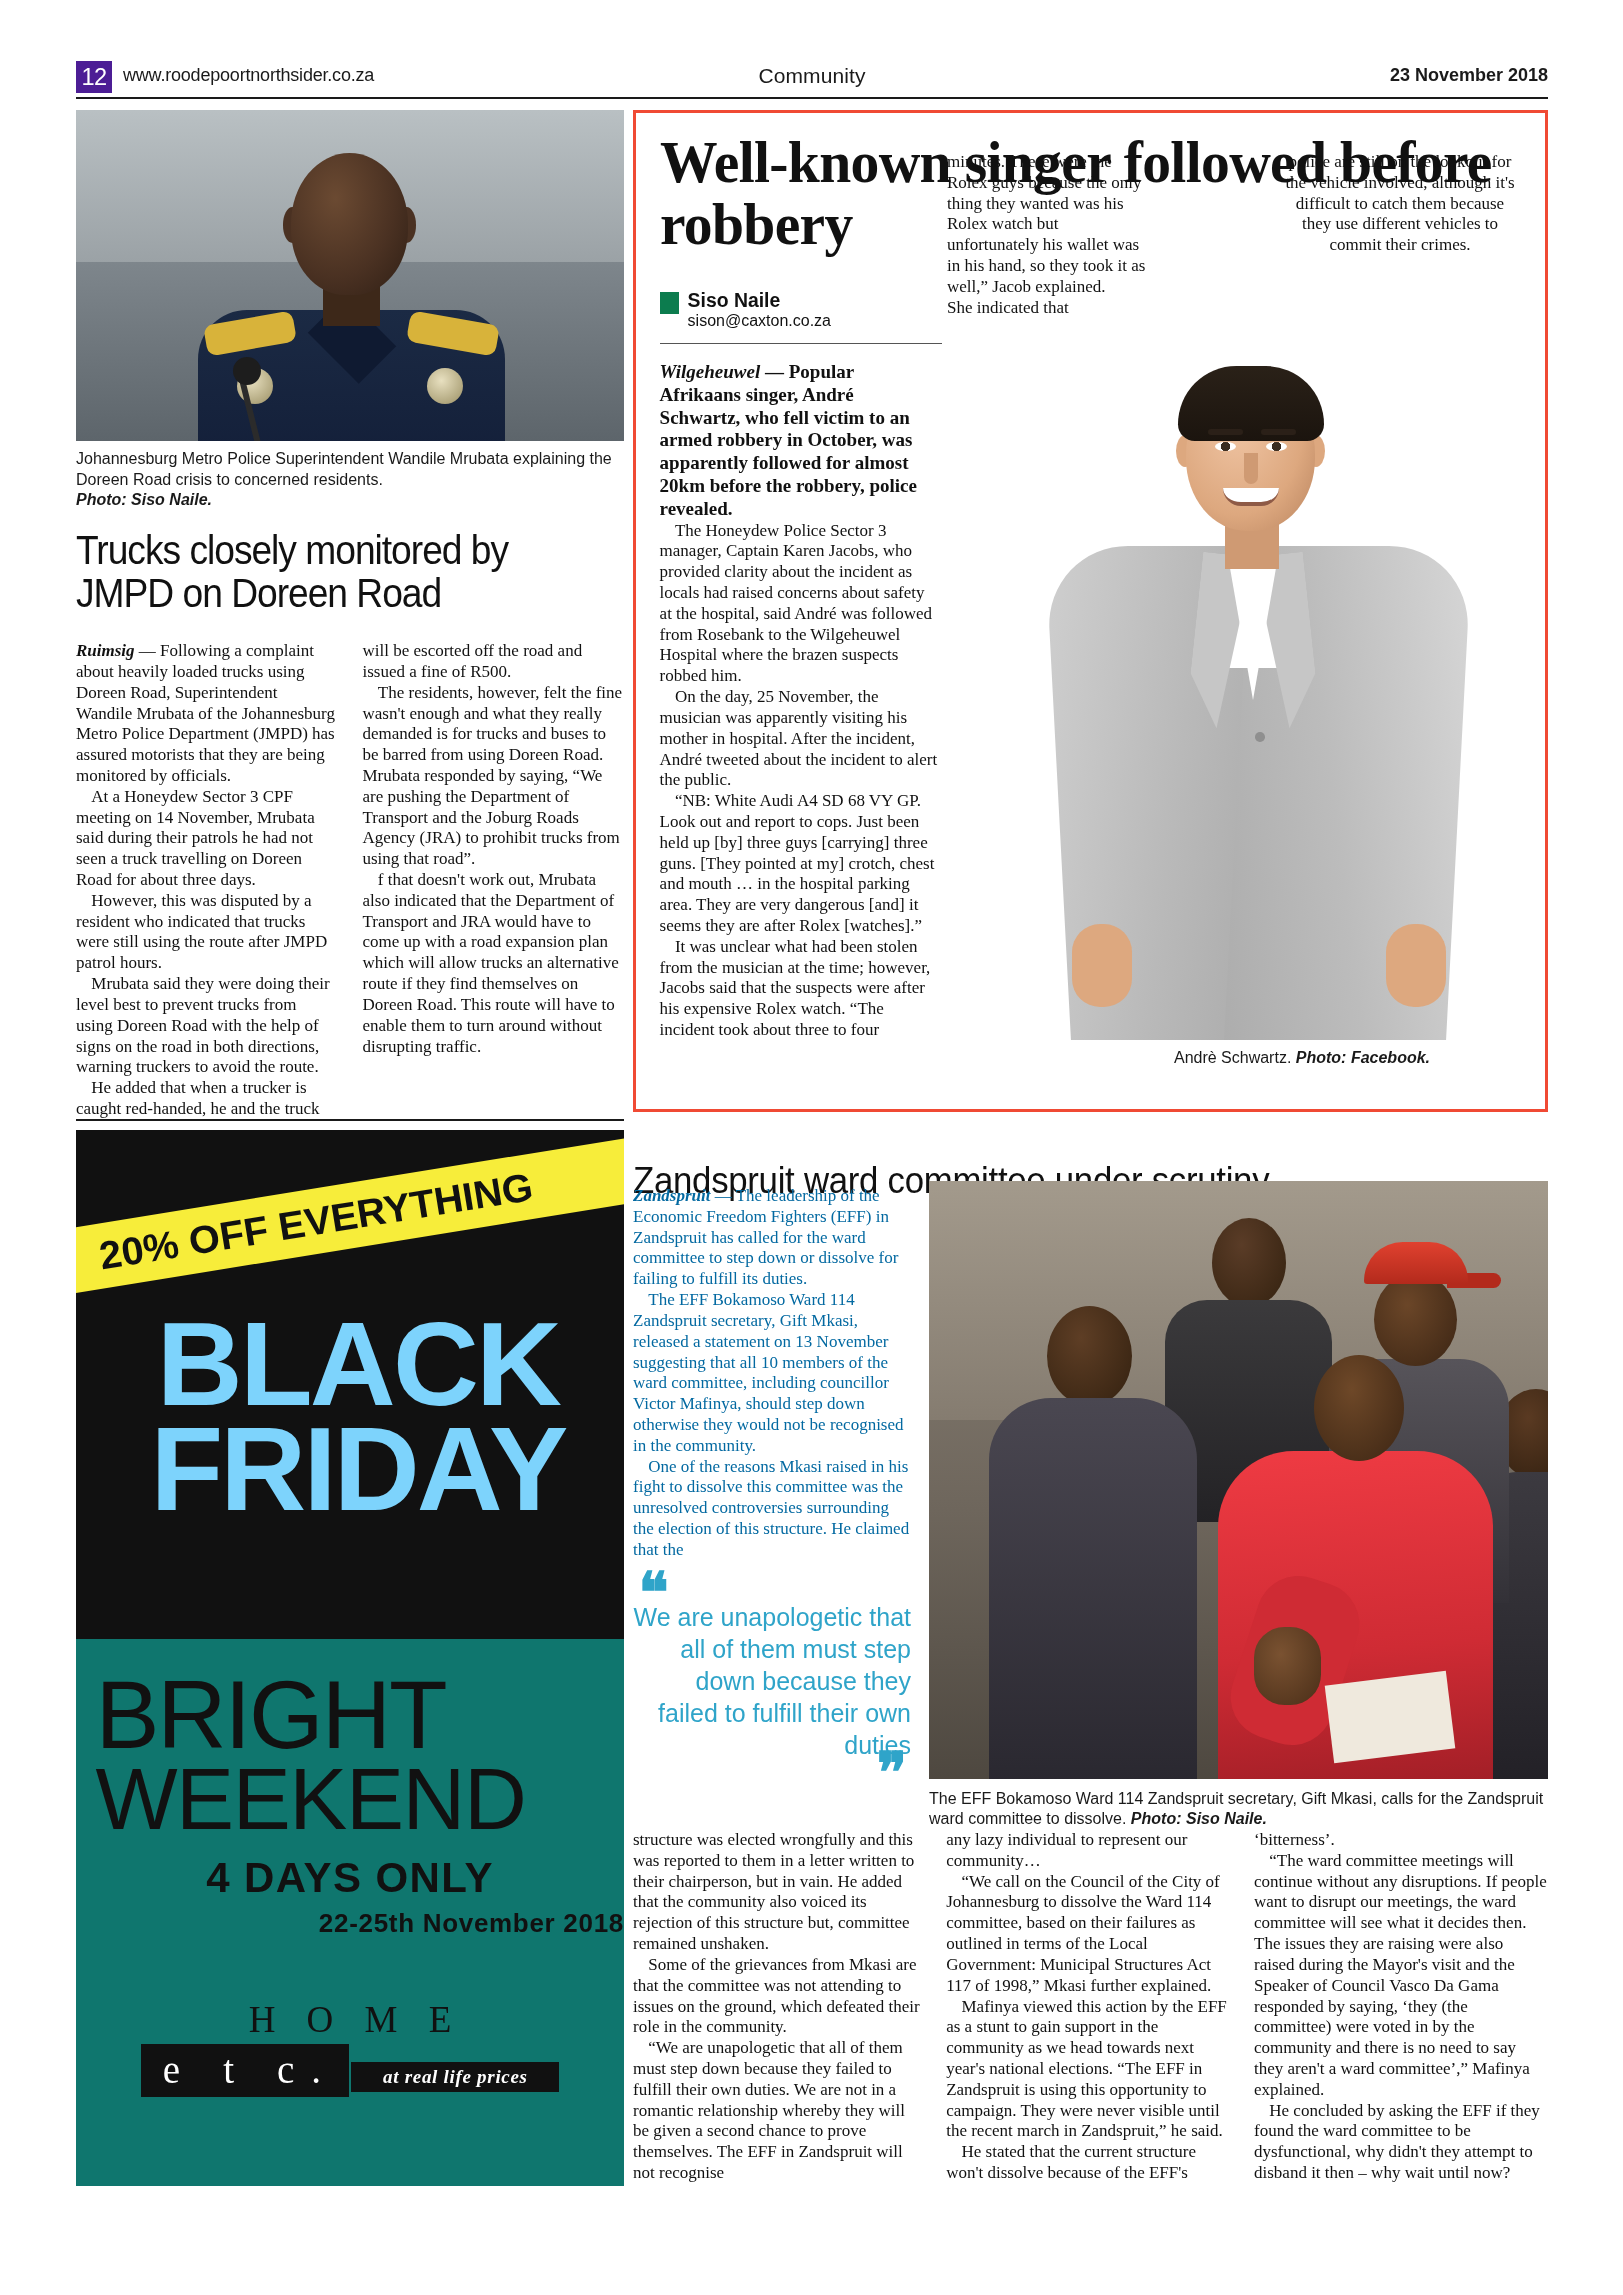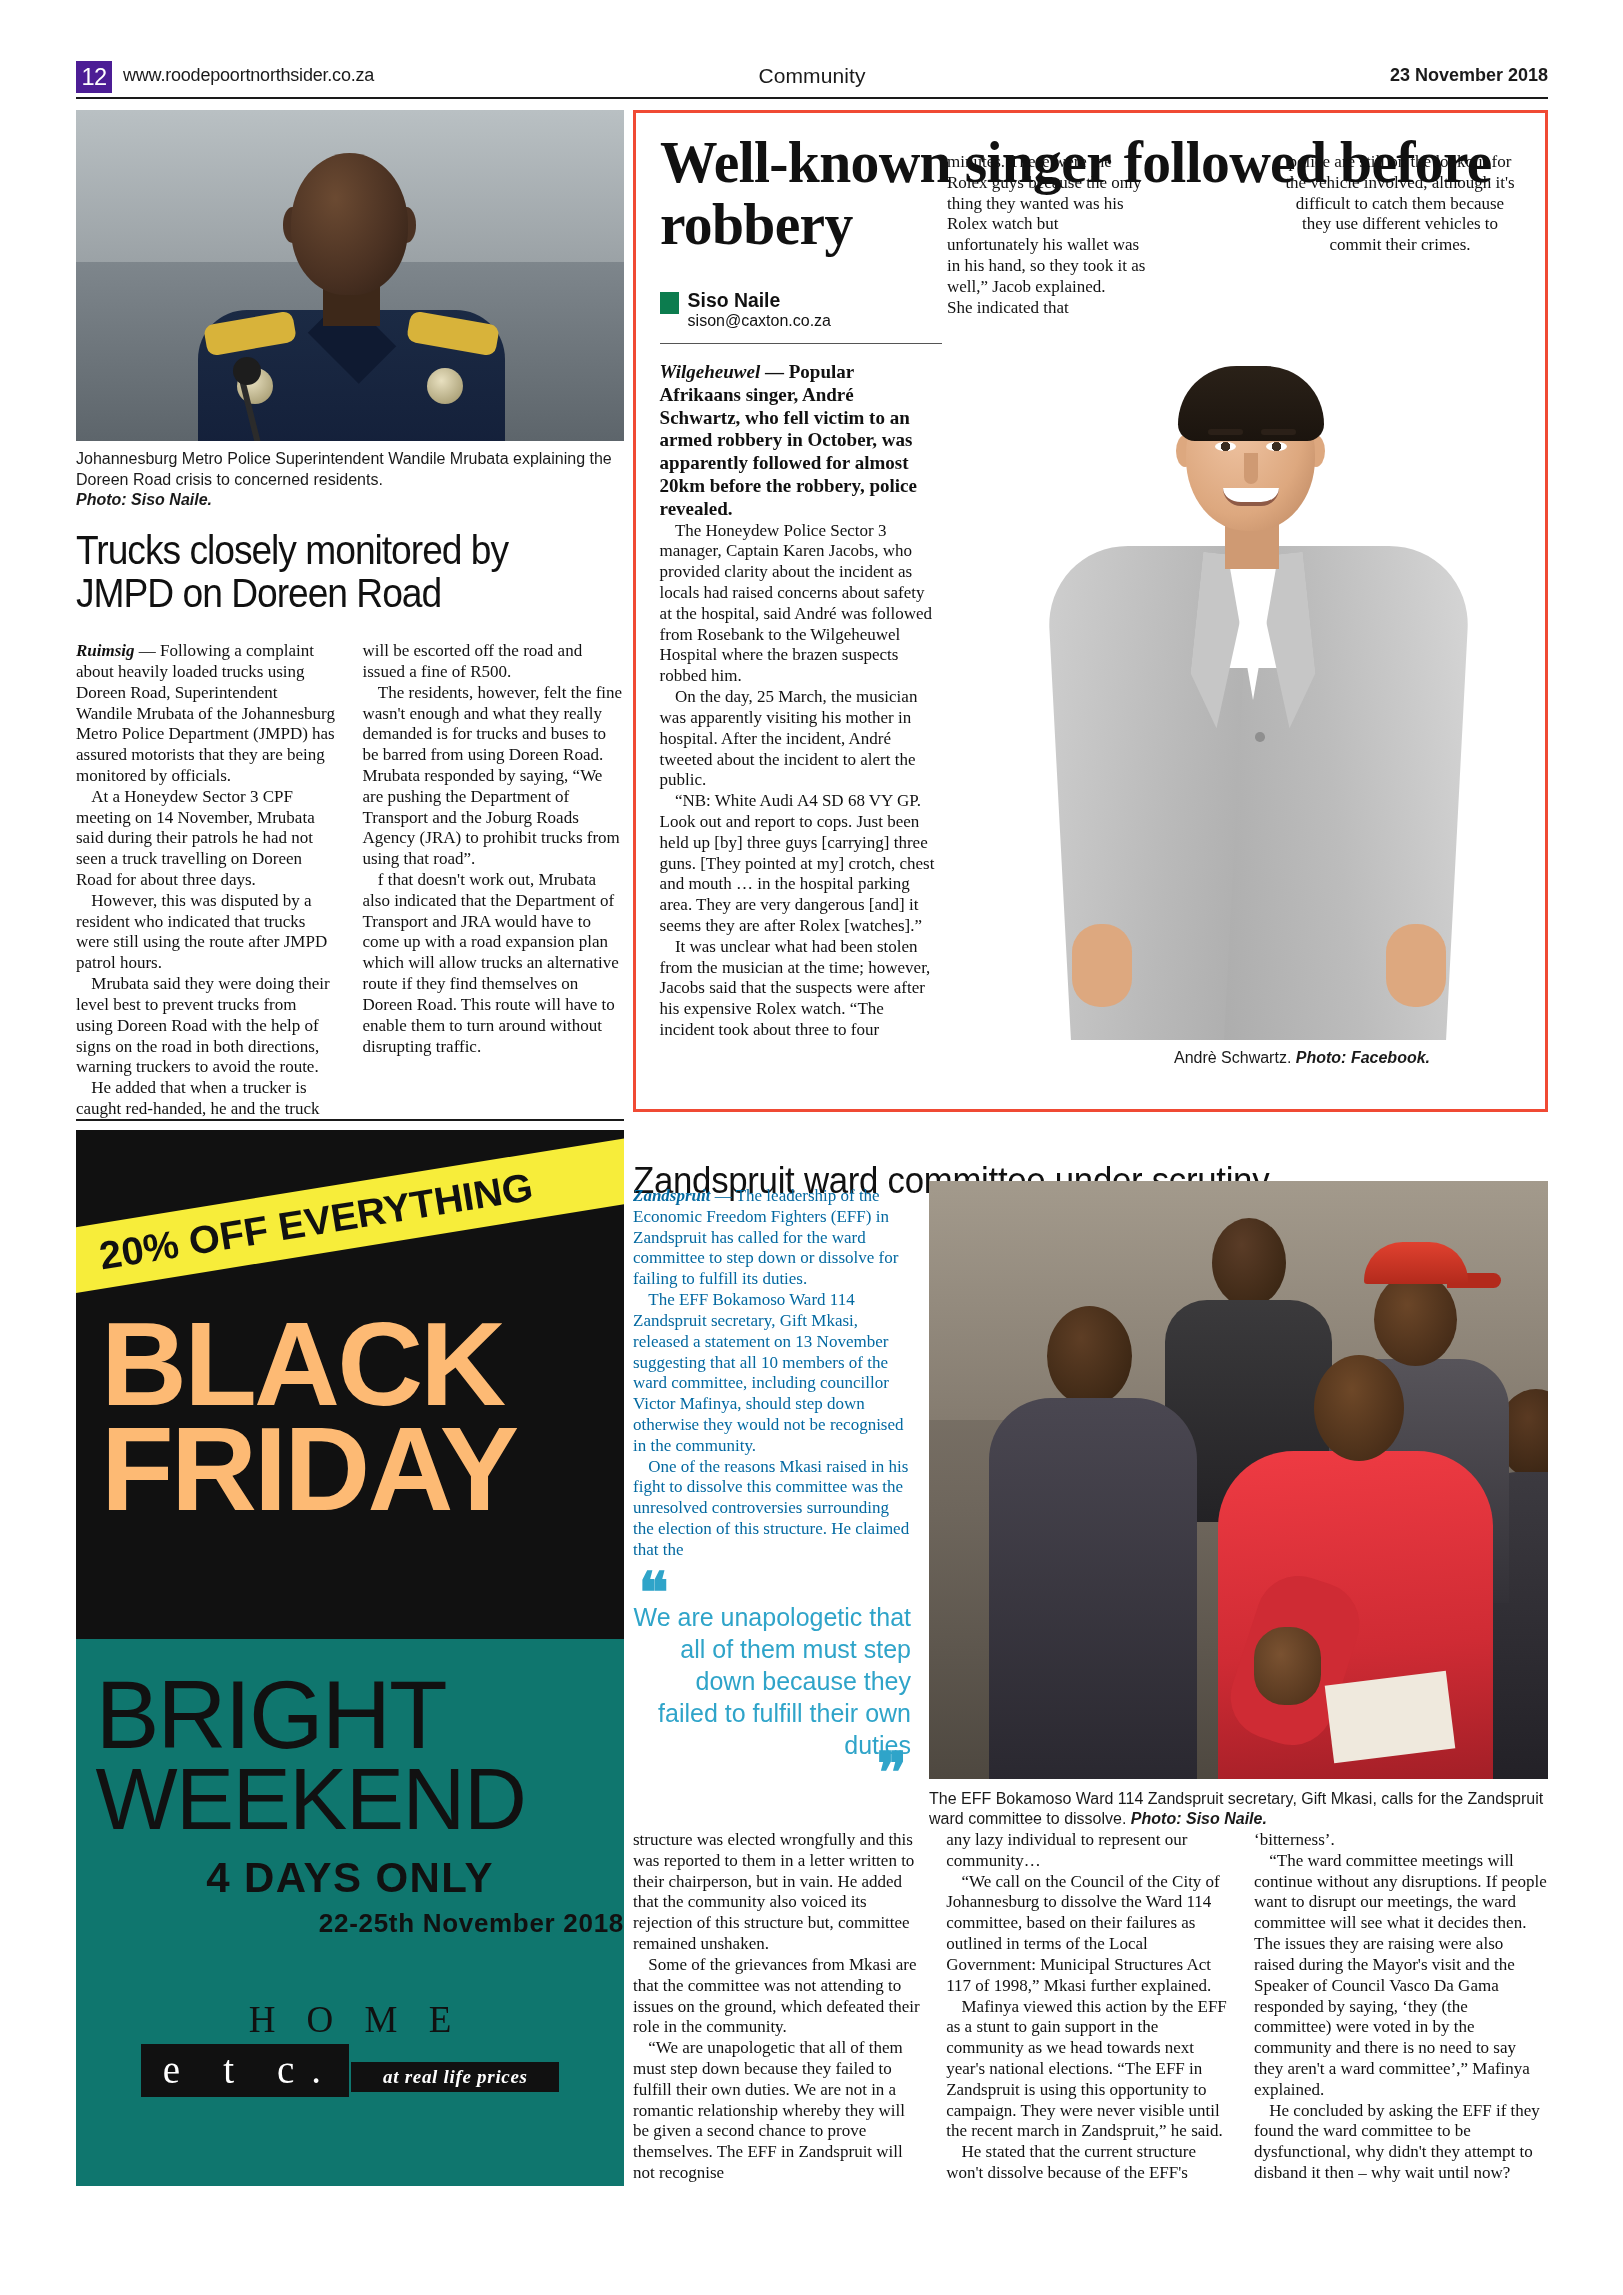--- a/index.html
+++ b/index.html
@@ -188,22 +188,23 @@
     letter-spacing: 0px;
     padding-left: 56px;
     transform: scaleX(1.02);
   }
   .ad-black-txt {
     position: absolute; left: 25px; top: 182px;
     width: 514px;
     font-family: "Liberation Sans", sans-serif;
     font-weight: bold;
     font-size: 119px; line-height: 0.88;
-    color: #fdba74;
+    color: #7dd3fc;
     letter-spacing: -2.8px;
+    text-align: center;
   }
   .ad-yellow {
     position: absolute; left: 0; top: 509px; width: 548px; height: 547px;
     background: #0f766e;
   }
   .ad-bright {
     position: absolute; left: 19.4px; top: 30.5px; width: 528px;
     font-family: "Liberation Sans", sans-serif;
     font-weight: 300;
     font-size: 96px; line-height: 0.93;
@@ -610,21 +611,21 @@
   <div class="byline">
     <div class="byline-sq"></div>
     <div class="byline-name">Siso Naile</div>
     <div class="byline-mail">sison@caxton.co.za</div>
     <div class="byline-rule"></div>
   </div>
 
   <div class="main-c1">
     <p class="lead"><span style="font-style:italic">Wilgeheuwel</span> — Popular Afrikaans singer, André Schwartz, who fell victim to an armed robbery in October, was apparently followed for almost 20km before the robbery, police revealed.</p>
     <p>The Honeydew Police Sector 3 manager, Captain Karen Jacobs, who provided clarity about the incident as locals had raised concerns about safety at the hospital, said André was followed from Rosebank to the Wilgeheuwel Hospital where the brazen suspects robbed him.</p>
-    <p>On the day, 25 March, the musician was apparently visiting his mother in hospital. After the incident, André tweeted about the incident to alert the public.</p>
+    <p>On the day, 25 November, the musician was apparently visiting his mother in hospital. After the incident, André tweeted about the incident to alert the public.</p>
     <p>“NB: White Audi A4 SD 68 VY GP. Look out and report to cops. Just been held up [by] three guys [carrying] three guns. [They pointed at my] crotch, chest and mouth … in the hospital parking area. They are very dangerous [and] it seems they are after Rolex [watches].”</p>
     <p>It was unclear what had been stolen from the musician at the time; however, Jacobs said that the suspects were after his expensive Rolex watch. “The incident took about three to four</p>
   </div>
 
   <div class="main-c2">
     <p>minutes. These were the Rolex guys because the only thing they wanted was his Rolex watch but unfortunately his wallet was in his hand, so they took it as well,” Jacob explained.</p>
     <p>  She indicated that</p>
   </div>
 
   <div class="main-c3">

